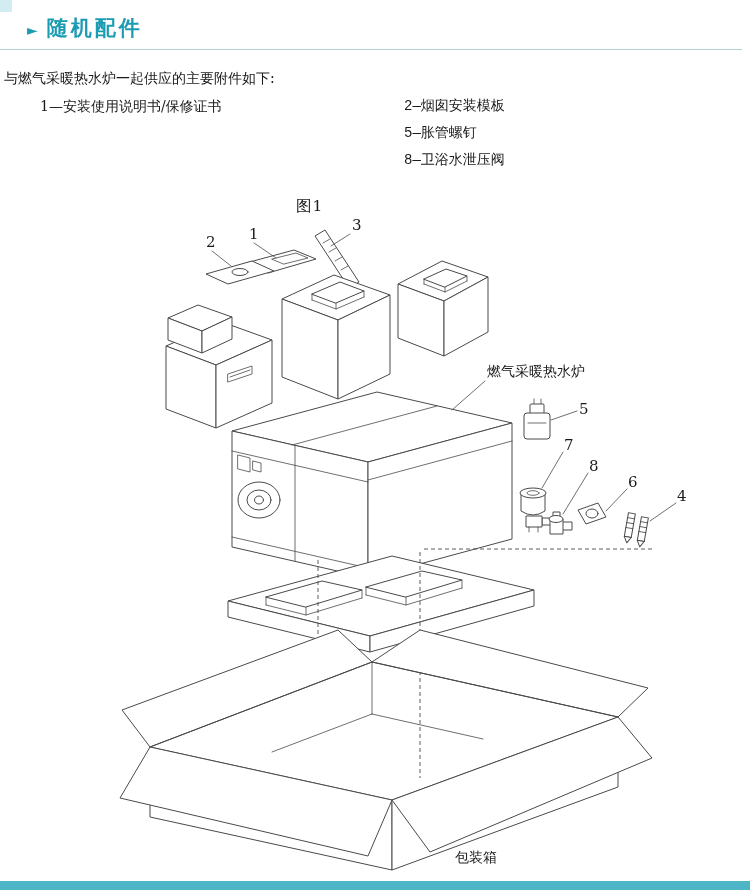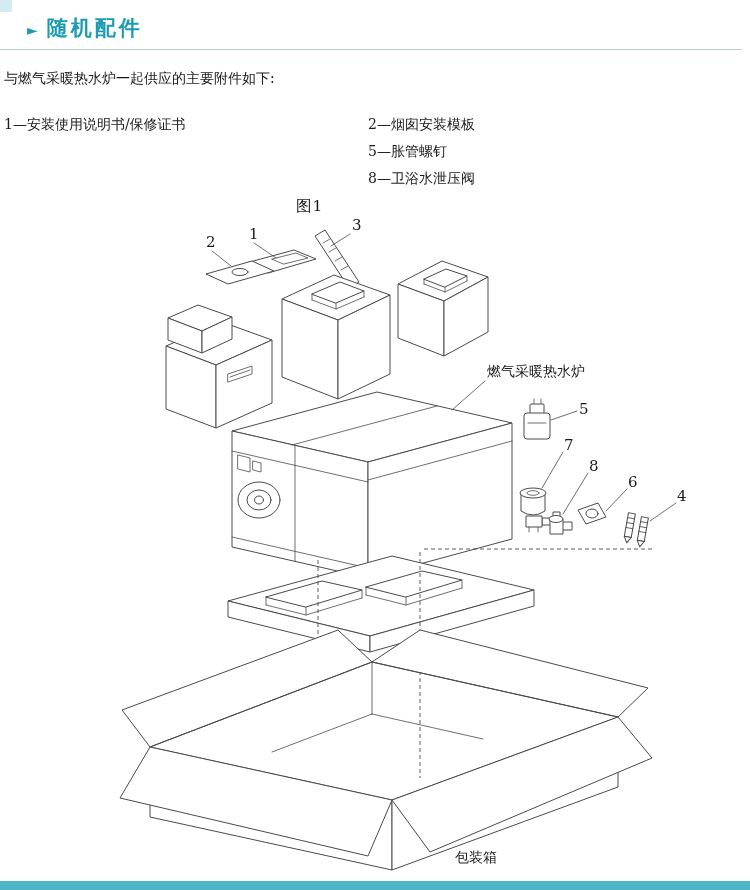--- a/index.html
+++ b/index.html
@@ -16,23 +16,23 @@
     font-family:"DejaVu Serif","Liberation Serif",serif;color:#1a1a1a;
   }
   .corner{position:absolute;left:0;top:0;width:12px;height:12px;background:var(--color-corner);}
   .hdr{position:absolute;left:27px;top:14px;display:flex;align-items:center;gap:9px;}
   .hdr .marker{color:var(--color-accent);font-size:14px;line-height:1;
     font-family:"DejaVu Sans","Liberation Sans",sans-serif;padding-top:3px;}
   .hdr .title{color:var(--color-accent);font-size:21px;font-weight:bold;letter-spacing:3px;
     font-family:"DejaVu Sans","Liberation Sans",sans-serif;}
   .rule{position:absolute;left:0;top:49px;width:742px;height:1px;background:var(--color-rule);}
   .intro{position:absolute;left:4px;top:70px;font-size:14px;}
-  .col{position:absolute;top:111px;font-size:14px;}
+  .col{position:absolute;top:93px;font-size:14px;margin-left:36px;}
   .col.left{left:4px;}
-  .col.right{left:368px;}
+  .col.right{left:368px;font-family:Liberation Mono, monospace;}
   .col .item{height:26.8px;line-height:26.8px;white-space:nowrap;}
   .figcap{position:absolute;left:296px;top:196px;font-size:15.5px;letter-spacing:1px;}
   svg.figure{position:absolute;left:0;top:0;}
   .ln{fill:none;stroke:var(--color-line);stroke-width:1;stroke-linejoin:round;stroke-linecap:round;}
   .thin{stroke-width:0.8;}
   .fw{fill:#ffffff;stroke:var(--color-line);stroke-width:1;stroke-linejoin:round;}
   .dash{fill:none;stroke:var(--color-line);stroke-width:0.9;stroke-dasharray:4 3;}
   text.num{font:15px "DejaVu Serif","Liberation Serif",serif;fill:#1a1a1a;}
   text.cn{font:14px "DejaVu Serif","Liberation Serif",serif;fill:#1a1a1a;}
   .bottombar{position:absolute;left:0;bottom:0;width:750px;height:9px;background:var(--color-bar);}

